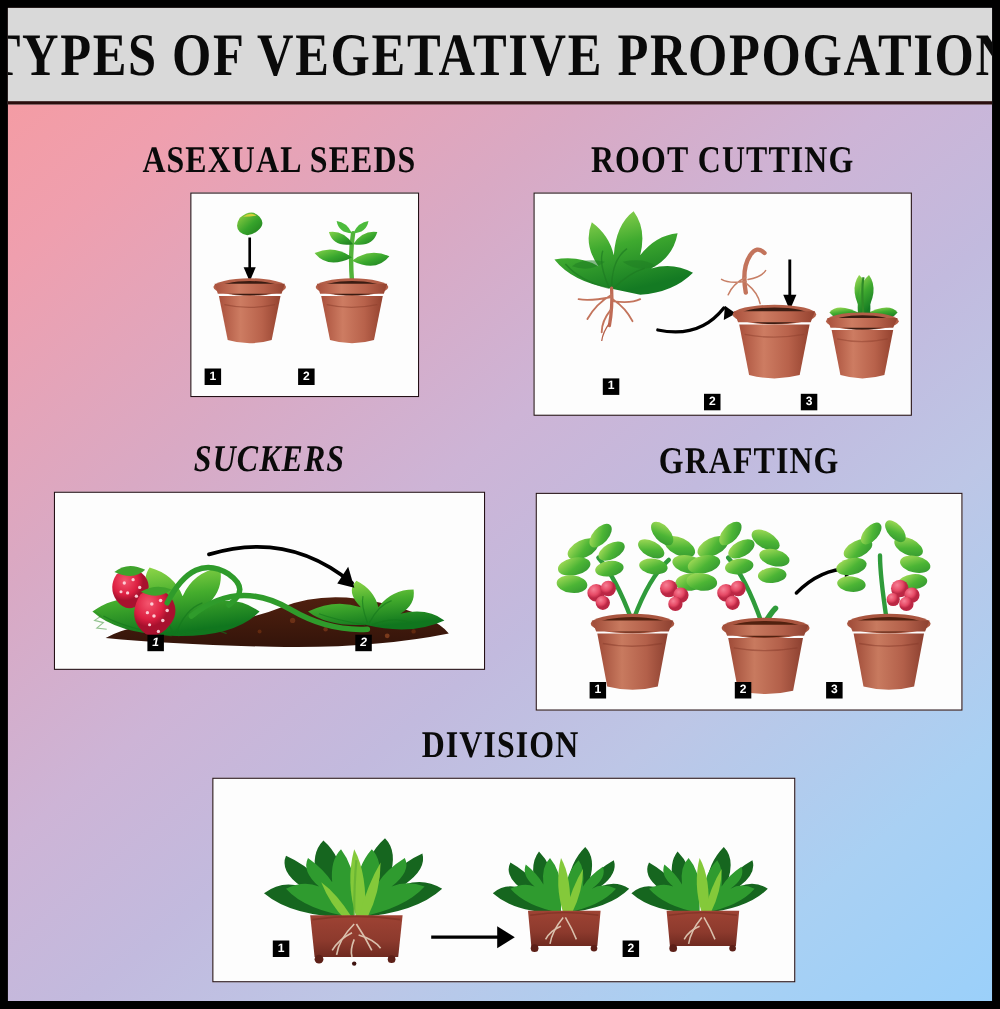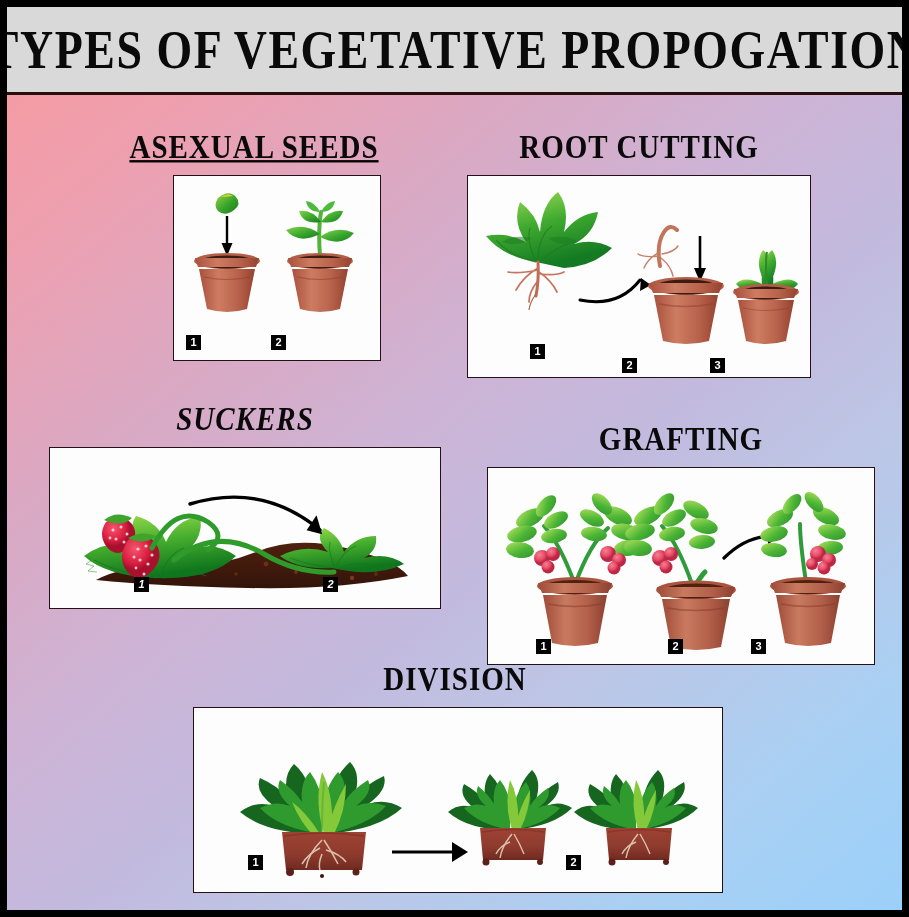--- a/index.html
+++ b/index.html
@@ -70,27 +70,27 @@
     font-family:"Liberation Sans", sans-serif;
     font-weight:bold;
     font-size:11px;
     line-height:15px;
     text-align:center;
     z-index:40;
   }
   .fig{position:absolute;}
   svg{display:block;overflow:visible;}
   
-  #sec-asexual{left:118px;top:126px;width:258px;text-decoration:underline;}
+  #sec-asexual{left:118px;top:126px;width:258px;}
   #sec-asexual .panel{width:208px;height:186px;margin-left:48px;}
-  #sec-root{left:460px;top:126px;width:344px;}
+  #sec-root{left:478px;top:126px;width:344px;}
   #sec-root .panel{width:344px;height:203px;}
   #sec-suckers{left:42px;top:398px;width:392px;font-style:italic;}
   #sec-suckers .panel{width:392px;height:162px;}
-  #sec-graft{left:480px;top:418px;width:388px;}
+  #sec-graft{left:480px;top:399px;width:388px;}
   #sec-graft .panel{width:388px;height:198px;}
   #sec-division{left:186px;top:658px;width:524px;}
   #sec-division .panel{width:530px;height:186px;}
 </style>
 </head>
 <body>
 
 <div id="poster">
 
   <div id="titlebar">

